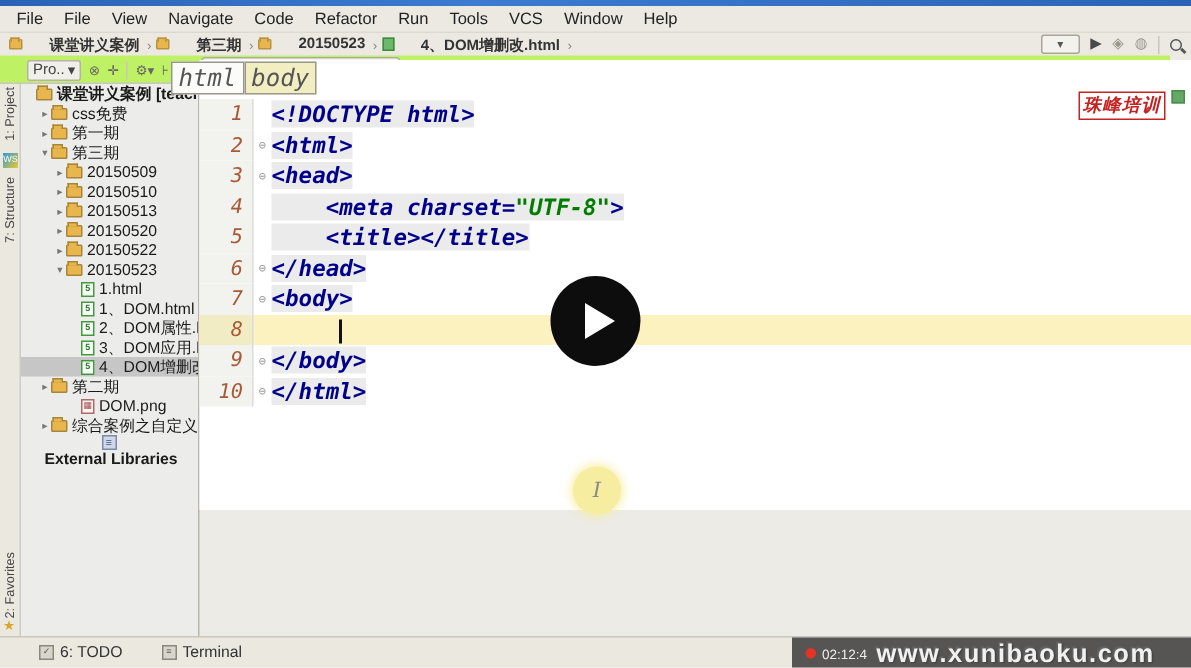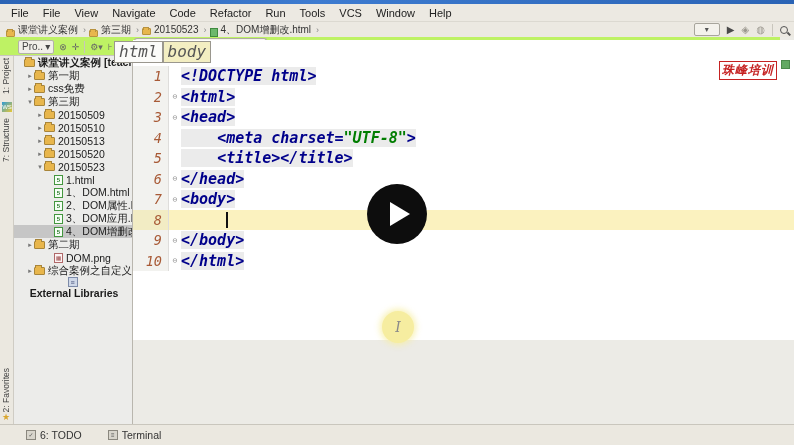--- a/index.html
+++ b/index.html
@@ -10,21 +10,21 @@
     background:#ecebe6; font-size:11px; color:#222;
   }
   
   .titlebar { position:absolute; left:0; top:0; width:794px; height:4px;
     background:linear-gradient(90deg,#2a63b5,#3d7bd0 40%,#2a63b5); }
   .menubar { position:absolute; left:0; top:4px; width:794px; height:18px;
     background:#ece9e2; border-bottom:1px solid #dcd9d1; display:flex; align-items:center; padding-left:4px; }
   .menu-item { padding:1px 7px; cursor:default; }
   .crumbbar { position:absolute; left:0; top:22px; width:794px; height:15px;
     background:#ece9e2; display:flex; align-items:center; padding-left:6px; font-size:10px; color:#333; }
-  .crumb { display:flex; align-items:flex-end; gap:3px; margin-right:2px; }
+  .crumb { display:flex; align-items:center; gap:18px; margin-right:2px;font-weight:bold; }
   .crumb-sep { color:#888; margin:0 3px; font-size:9px; }
   .mini-folder { width:9px; height:7px; background:#e8b64c; border:1px solid #b8923e; border-radius:1px; position:relative; display:inline-block; }
   .mini-folder:before { content:""; position:absolute; left:0; top:-2px; width:4px; height:2px; background:#e8b64c; border:1px solid #b8923e; border-bottom:none; }
   .mini-file { width:8px; height:9px; background:#6cb86c; border:1px solid #3f8a3f; display:inline-block; }
   .top-toolbar { position:absolute; right:6px; top:23px; display:flex; align-items:center; gap:7px; }
   .combo { width:26px; height:13px; background:#f4f2ec; border:1px solid #a8a59c; border-radius:2px;
     display:flex; align-items:center; justify-content:center; font-size:8px; color:#555; }
   .tbtn { color:#4a4a4a; font-size:10px; line-height:10px; cursor:default; }
   .tbtn.dim { color:#9a978e; }
   .search-glyph { width:8px; height:8px; border:1.5px solid #555; border-radius:50%; position:relative; display:inline-block; }
@@ -188,28 +188,28 @@
 
 <div class="tree">
     <div class="trow" style="padding-left: 2px;">
       <span class="t-arrow"></span>
       <span class="t-ico ico-folder"></span>
       <span class="t-label"><b>课堂讲义案例 [teacher] (D</b></span>
     </div>
     <div class="trow" style="padding-left: 12px;">
       <span class="t-arrow">▸</span>
       <span class="t-ico ico-folder"></span>
+      <span class="t-label">css免费</span>
+    </div>
+    <div class="trow" style="padding-left: 12px;">
+      <span class="t-arrow">▸</span>
+      <span class="t-ico ico-folder"></span>
       <span class="t-label">第一期</span>
     </div>
     <div class="trow" style="padding-left: 12px;">
-      <span class="t-arrow">▸</span>
-      <span class="t-ico ico-folder"></span>
-      <span class="t-label">css免费</span>
-    </div>
-    <div class="trow" style="padding-left: 12px;">
       <span class="t-arrow">▾</span>
       <span class="t-ico ico-folder"></span>
       <span class="t-label">第三期</span>
     </div>
     <div class="trow" style="padding-left: 22px;">
       <span class="t-arrow">▸</span>
       <span class="t-ico ico-folder"></span>
       <span class="t-label">20150509</span>
     </div>
     <div class="trow" style="padding-left: 22px;">
@@ -219,20 +219,25 @@
     </div>
     <div class="trow" style="padding-left: 22px;">
       <span class="t-arrow">▸</span>
       <span class="t-ico ico-folder"></span>
       <span class="t-label">20150513</span>
     </div>
     <div class="trow" style="padding-left: 22px;">
       <span class="t-arrow">▸</span>
       <span class="t-ico ico-folder"></span>
       <span class="t-label">20150520</span>
+    </div>
+    <div class="trow" style="padding-left: 22px;">
+      <span class="t-arrow">▸</span>
+      <span class="t-ico ico-folder"></span>
+      <span class="t-label">20150522</span>
     </div>
     <div class="trow" style="padding-left: 22px;">
       <span class="t-arrow">▾</span>
       <span class="t-ico ico-folder"></span>
       <span class="t-label">20150523</span>
     </div>
     <div class="trow" style="padding-left: 32px;">
       <span class="t-arrow"></span>
       <span class="t-ico ico-html">5</span>
       <span class="t-label">1.html</span>
@@ -346,13 +351,18 @@
 
 <div class="bottombar">
   <div class="bb-item">
     <span class="bb-ico">✓</span>
     <span>6: TODO</span>
   </div>
   <div class="bb-item">
     <span class="bb-ico">≡</span>
     <span>Terminal</span>
   </div>
+  <div class="rec-bar">
+    <span class="rec-dot"></span>
+    <span class="rec-time">02:12:4</span>
+    <span class="watermark">www.xunibaoku.com</span>
+  </div>
 </div>
 
 </body></html>

